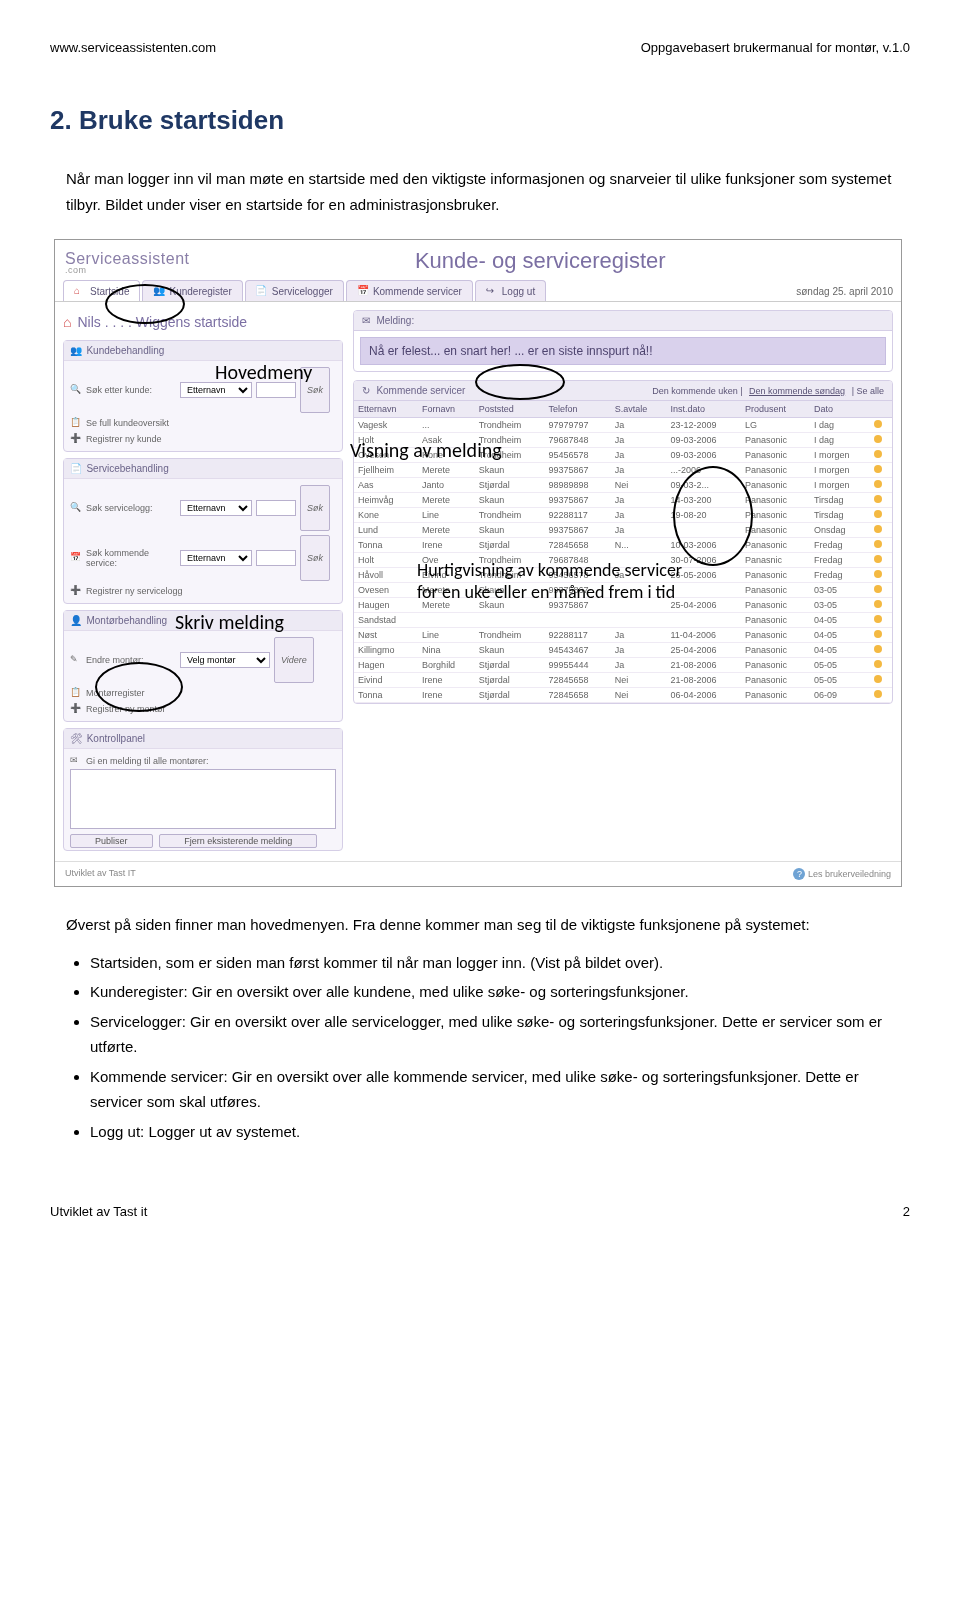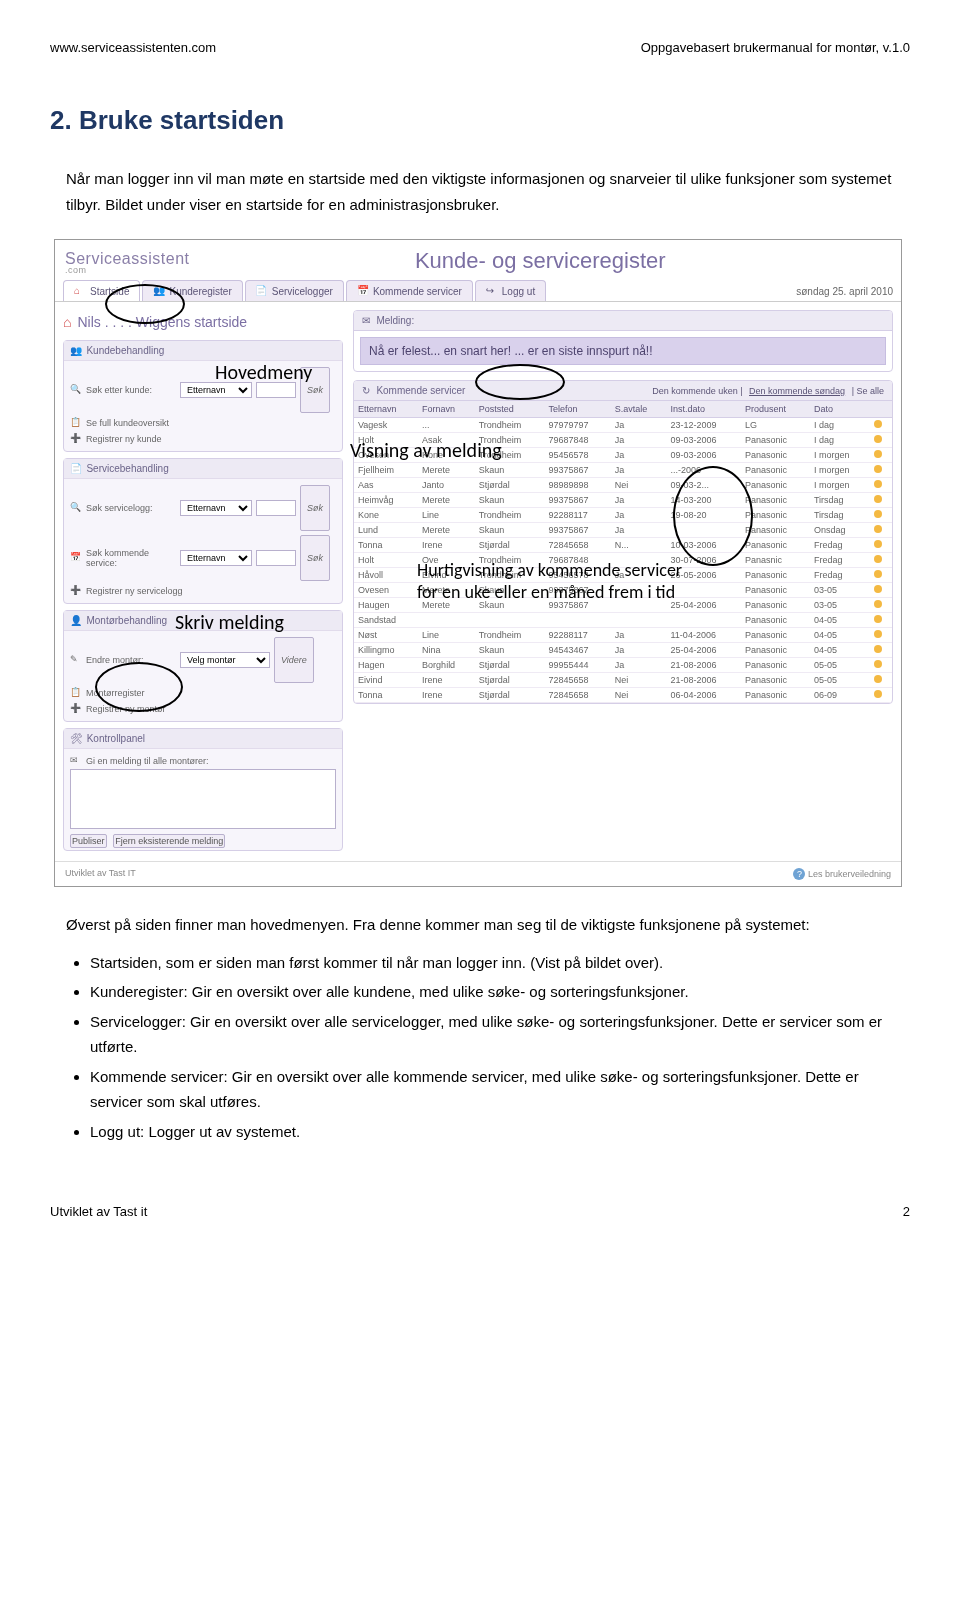--- a/index.html
+++ b/index.html
@@ -153,21 +153,21 @@
   textarea.msg {
     width: 100%;
     height: 60px;
     border: 1px solid #b8b0cd;
     background: #fff;
     resize: none;
     font-size: 9px;
   }
   .btn-sm {
     font-size: 9px;
-    padding: 1px 1px;
+    padding: 1px 24px;
     border: 1px solid #b8b0cd;
     background: #f0ecf6;
     border-radius: 2px;
     margin-right: 4px;
   }
   .right-section {
     border: 1px solid #d5cee6;
     border-radius: 4px;
     margin-bottom: 8px;
     overflow: hidden;

